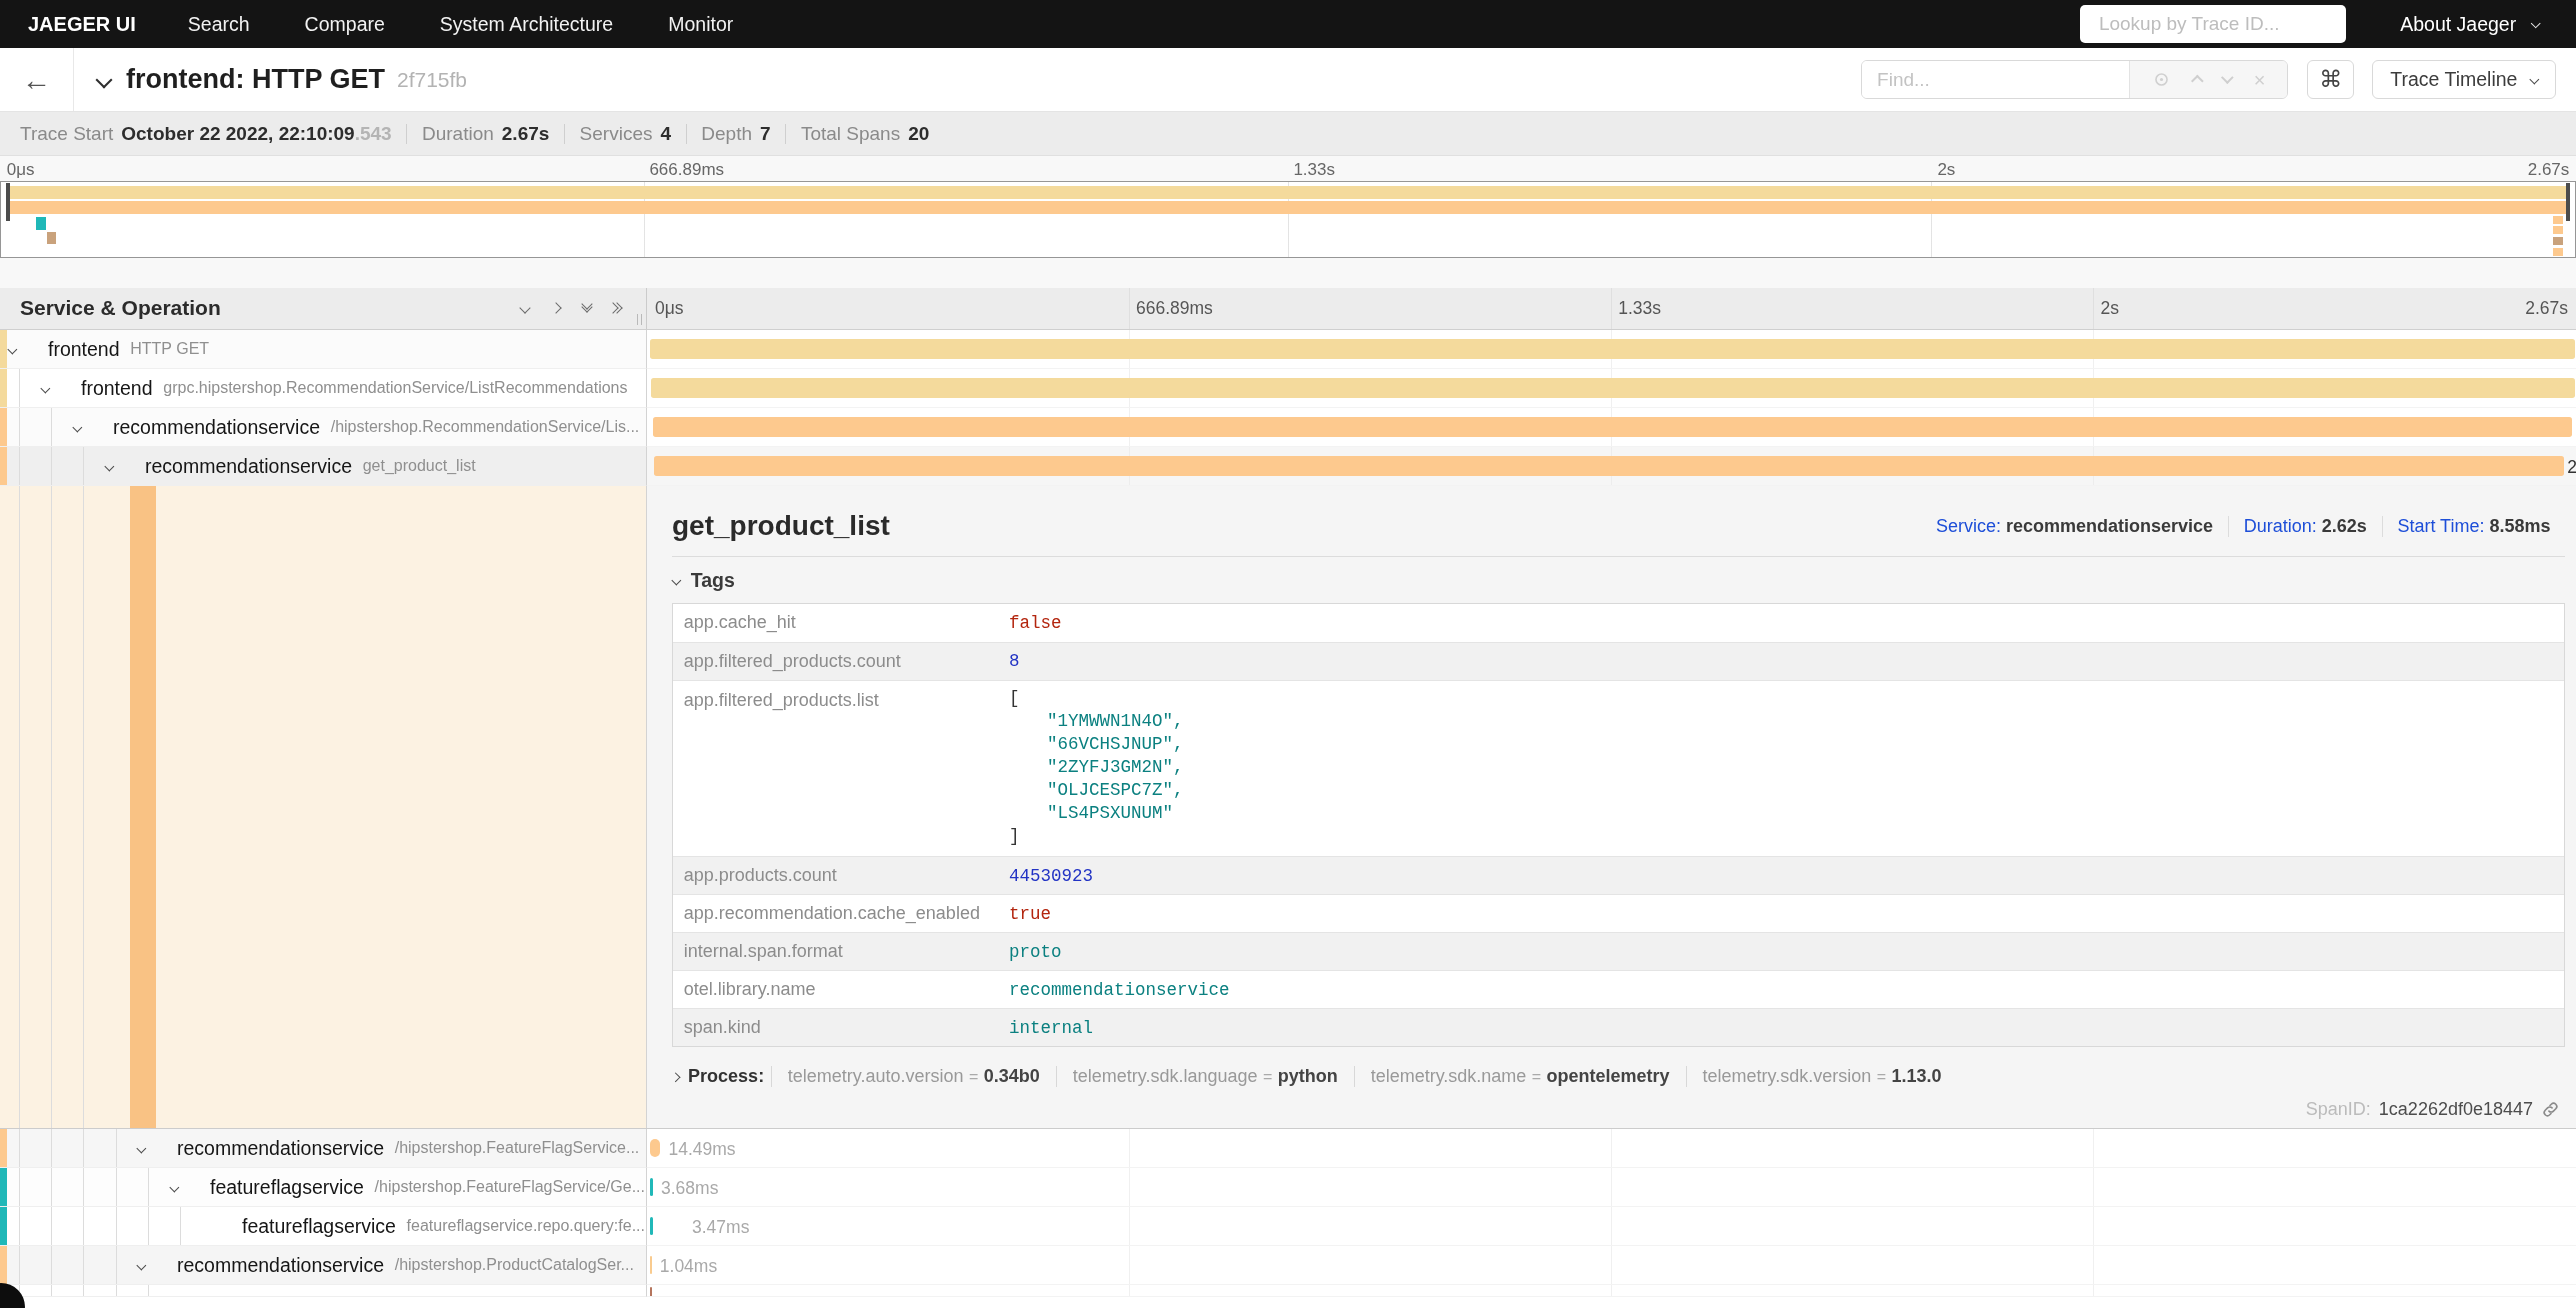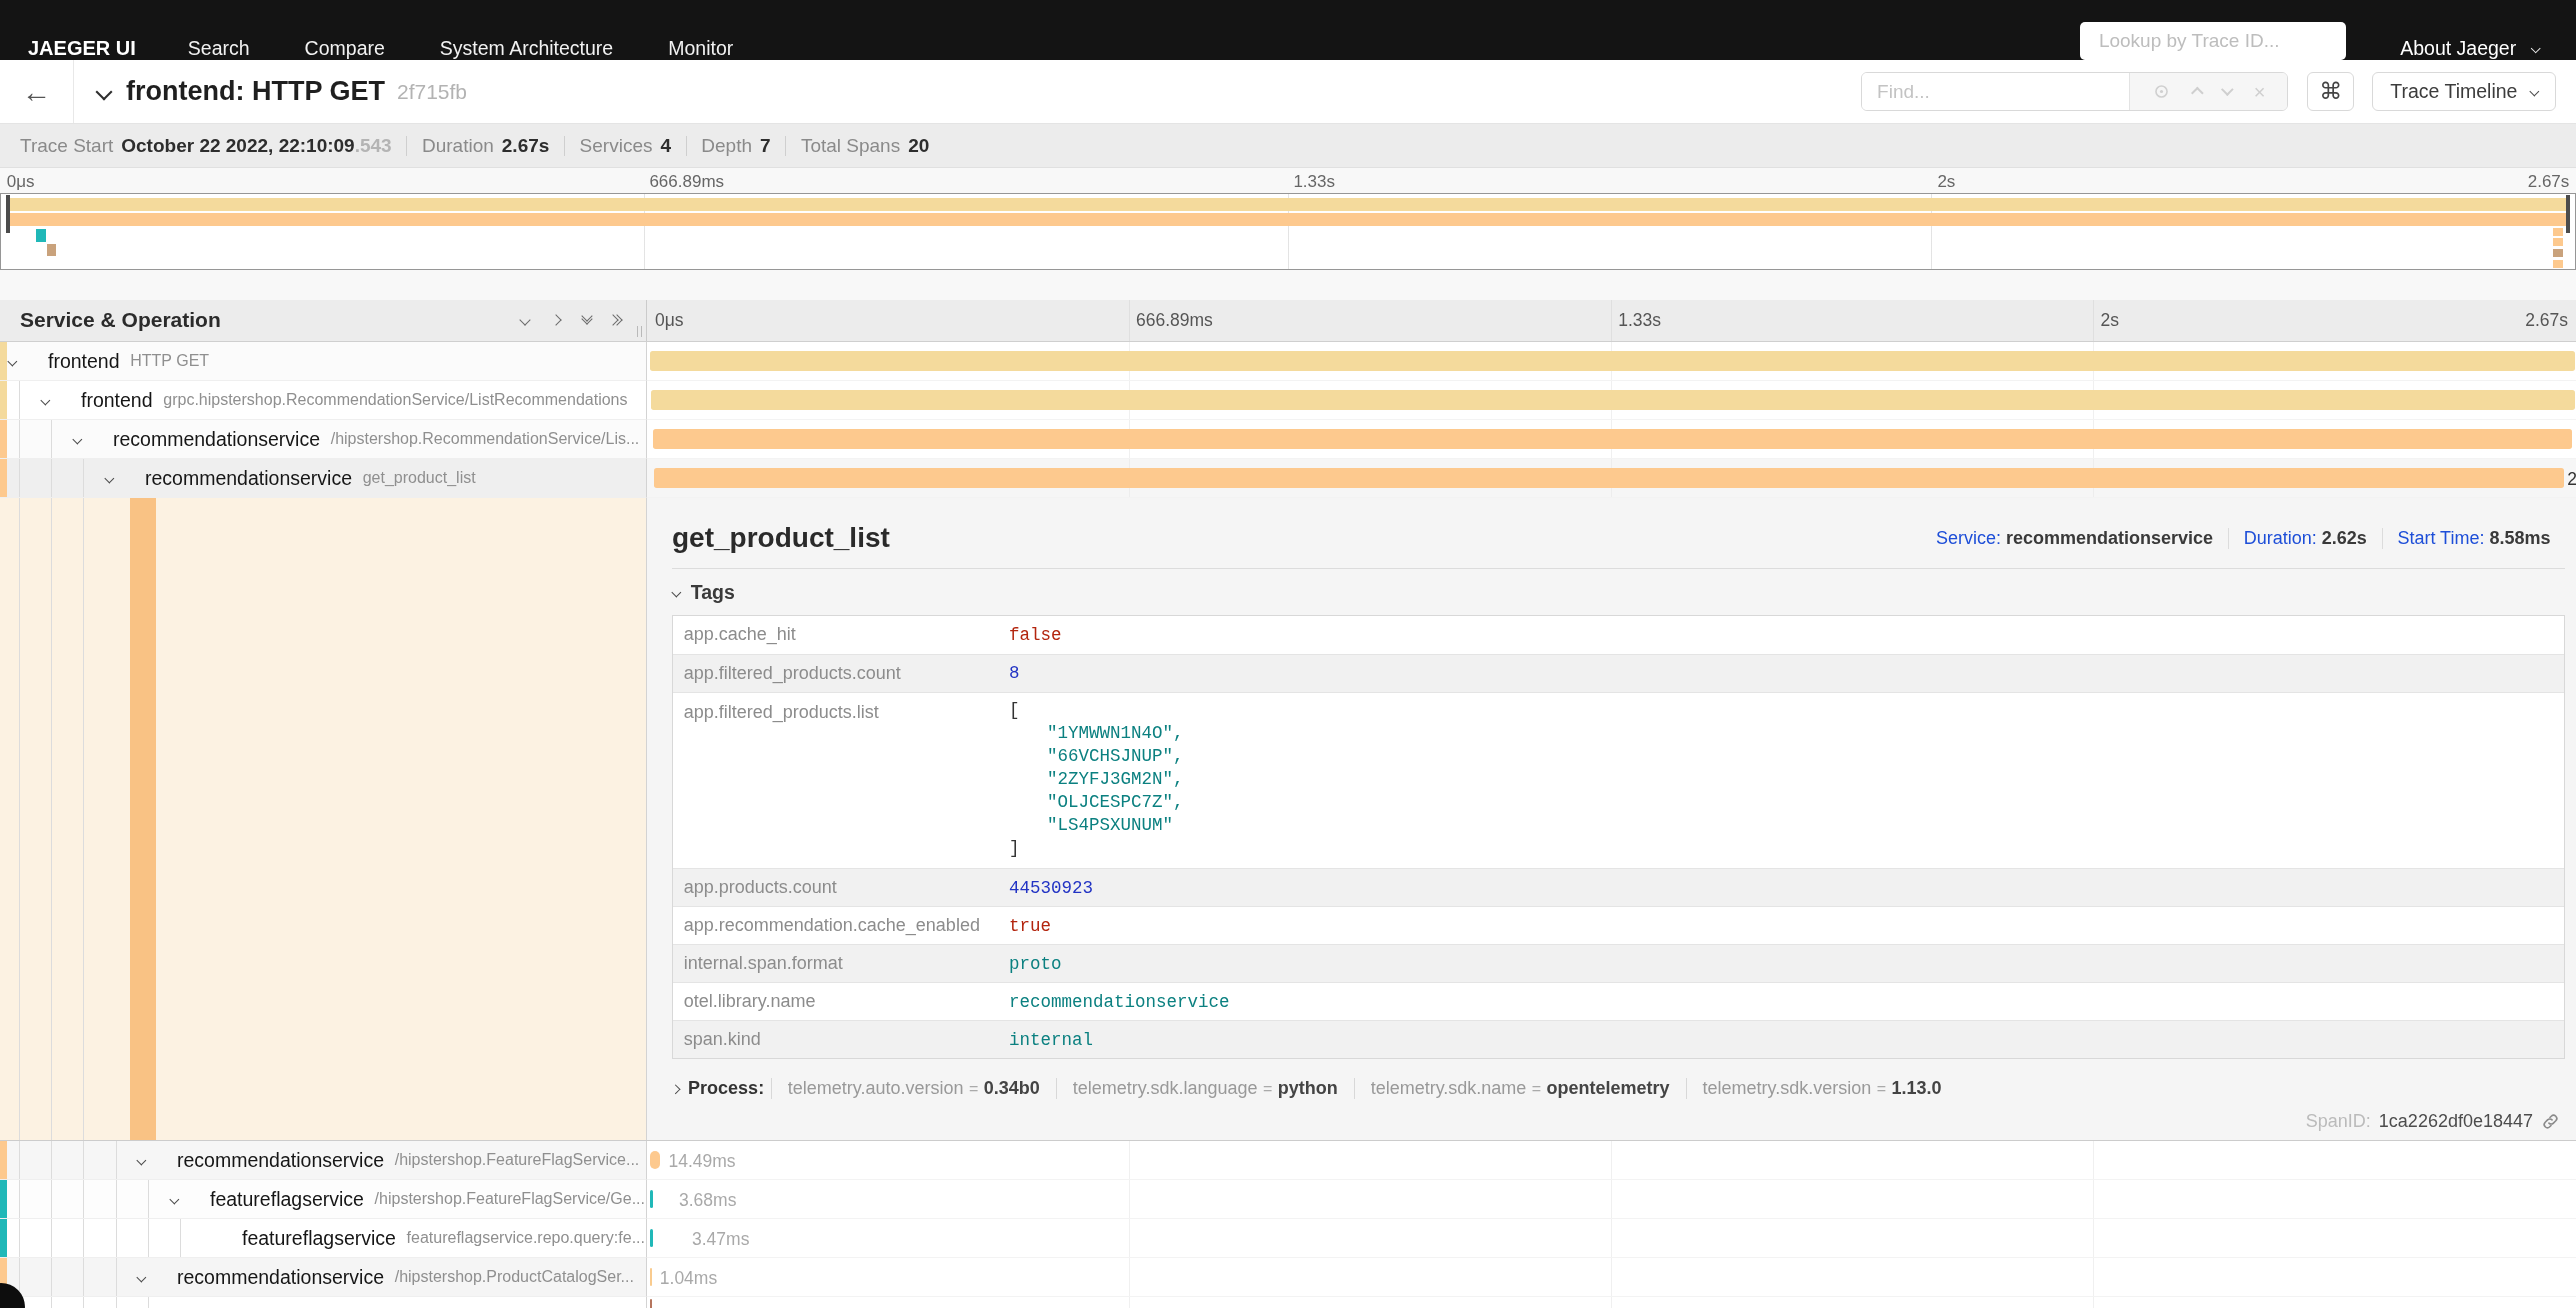--- a/index.html
+++ b/index.html
@@ -1,21 +1,21 @@
 <!DOCTYPE html>
 <html style="font-size:10.7px"><head>
 <meta charset="utf-8">
 <style>
   *{box-sizing:border-box;margin:0;padding:0;}
   html,body{width:2576px;height:1308px;overflow:hidden;background:#fff;
     font-family:"Liberation Sans","DejaVu Sans",sans-serif;color:#333;}
   .mono{font-family:"Liberation Mono","DejaVu Sans Mono",monospace;}
 
   
-  .topnav{height:60px;background:#141414;display:flex;align-items:flex-end;padding:0 31px 0 28px;}
+  .topnav{height:48px;background:#141414;display:flex;align-items:center;padding:0 31px 0 28px;}
   .brand{color:#fff;font-weight:bold;font-size:20px;margin-right:52px;}
   .navitem{color:#f2f2f2;font-size:19.5px;margin-right:55px;}
   .topnav .spacer{flex:1;}
   .lookup{width:266px;height:38px;background:#fff;border-radius:5px;display:flex;align-items:center;padding:0 10.7px;margin-right:54px;}
   .lookup input{border:0;outline:0;flex:1;font-size:19px;color:#333;background:transparent;}
   .lookup input::placeholder{color:#bdbdbd;}
   .about{color:#fff;font-size:19.5px;display:flex;align-items:center;gap:16px;margin-right:5.4px;}
 
   
   .chev{display:inline-block;width:8.7px;height:8.7px;border-right:2px solid #595959;border-bottom:2px solid #595959;}
@@ -424,21 +424,21 @@
       <i class="g" style="left:148px"></i>
     <span class="chev down sm row-chev" style="left:171px"></span>
     <i class="svcbar" style="background: rgb(32, 184, 184);"></i>
     <div class="ntext" style="left:210px">
       <span class="sname">featureflagservice</span>
       <span class="sop">/hipstershop.FeatureFlagService/Ge...</span>
     </div>
   </div>
   <div class="cell-right">
     <i class="tinybar" style="left: 2.7px; width: 3.4px; background: rgb(32, 184, 184);"></i>
-    <span class="dur" style="left: 32px;">3.68ms</span>
+    <span class="dur" style="left: 14px;">3.68ms</span>
   </div>
 </div>
 
 <div class="row r6">
   <div class="cell-left">
     <i class="g" style="left:19px"></i>
       <i class="g" style="left:51px"></i>
       <i class="g" style="left:83px"></i>
       <i class="g" style="left:116px"></i>
       <i class="g" style="left:148px"></i>

